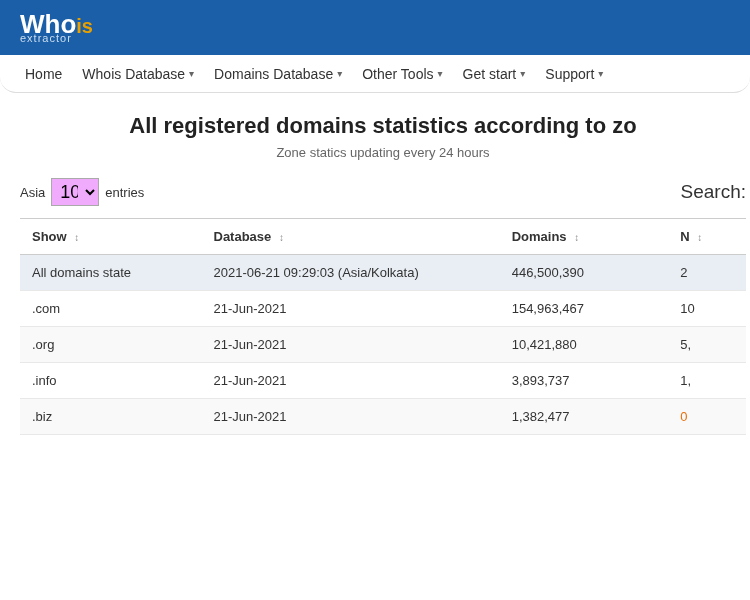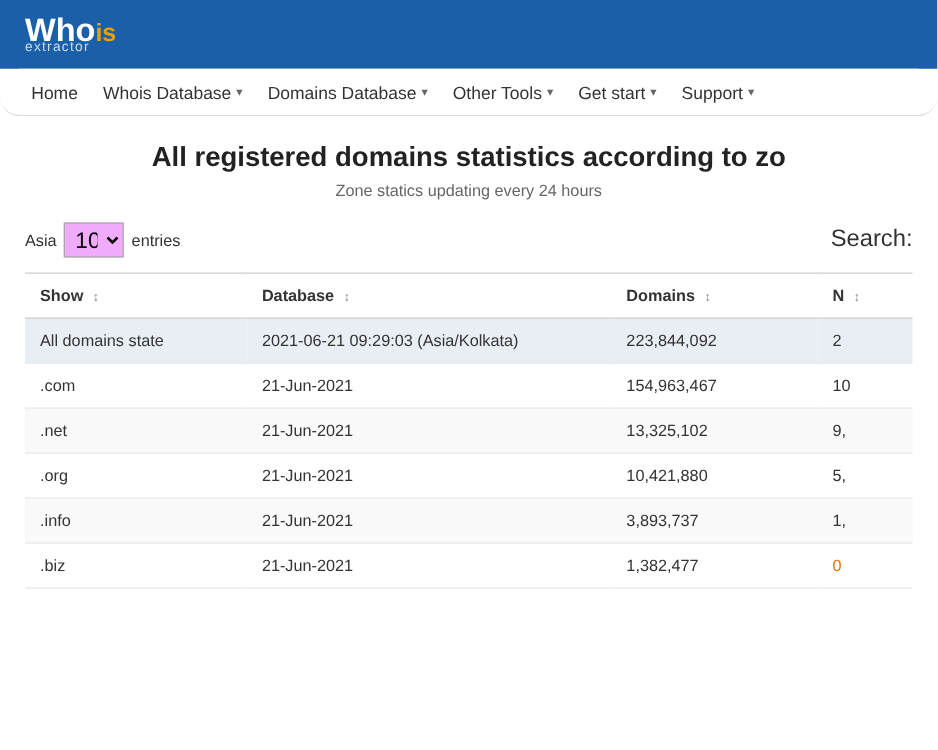--- a/index.html
+++ b/index.html
@@ -65,21 +65,21 @@
       position: relative;
     }
     .nav-item .caret {
       margin-left: 4px;
       font-size: 10px;
       color: #666;
     }
 
     
     .main {
-      padding: 20px 20px 10px 20px;
+      padding: 20px 4px 10px 20px;
     }
     .page-title {
       text-align: center;
       font-size: 22px;
       font-weight: bold;
       color: #222;
       margin-bottom: 6px;
     }
     .page-subtitle {
       text-align: center;
@@ -226,34 +226,28 @@
         <th class="col-n">
           <span>N</span>
           <span class="sort-icon">↕</span>
         </th>
       </tr>
     </thead>
     <tbody id="table-body">
     <tr>
           <td>All domains state</td>
           <td>2021-06-21 09:29:03 (Asia/Kolkata)</td>
-          <td>223,844,092</td>
+          <td>446,500,390</td>
           <td>2</td>
         </tr>
         <tr>
           <td>.com</td>
           <td>21-Jun-2021</td>
           <td>154,963,467</td>
           <td>10</td>
-        </tr>
-        <tr>
-          <td>.net</td>
-          <td>21-Jun-2021</td>
-          <td>13,325,102</td>
-          <td>9,</td>
         </tr>
         <tr>
           <td>.org</td>
           <td>21-Jun-2021</td>
           <td>10,421,880</td>
           <td>5,</td>
         </tr>
         <tr>
           <td>.info</td>
           <td>21-Jun-2021</td>

